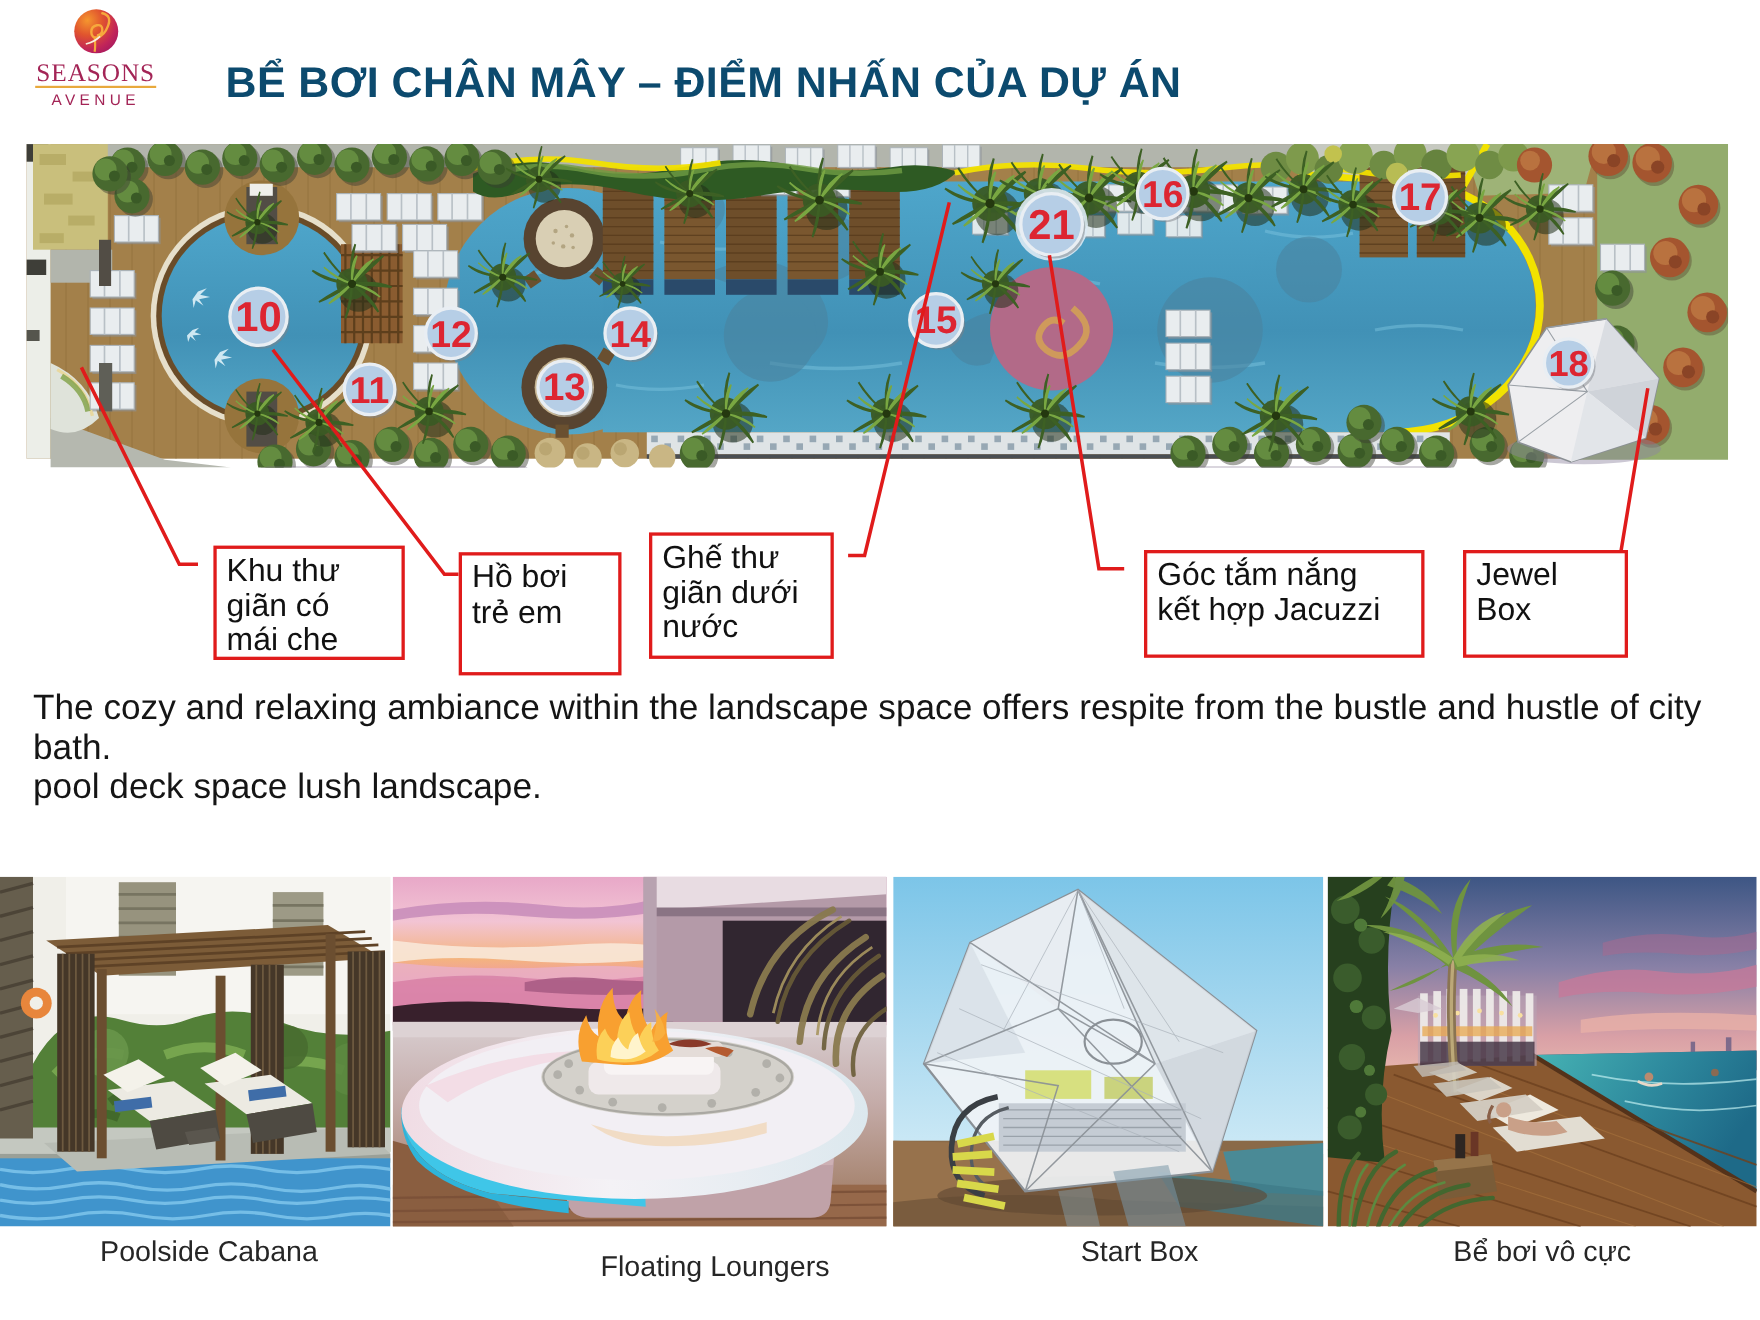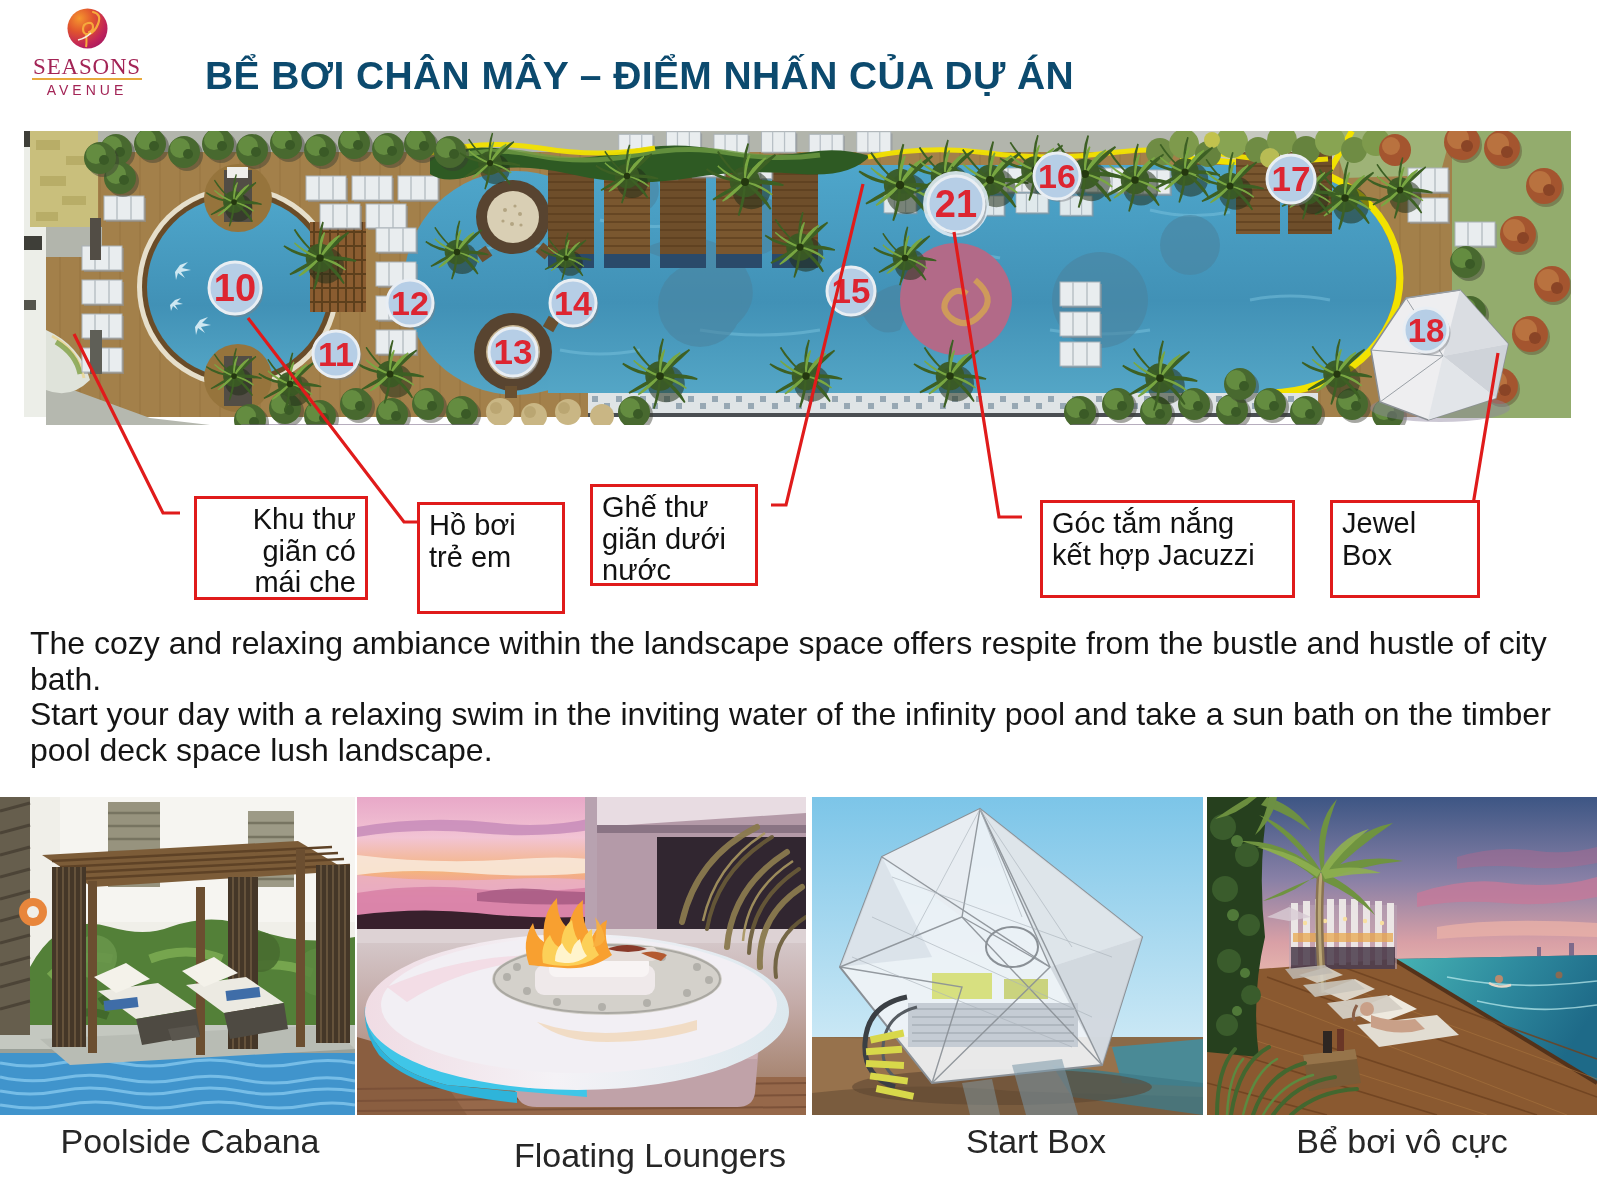--- a/index.html
+++ b/index.html
@@ -1,21 +1,21 @@
 <!DOCTYPE html>
 <html><head>
 <meta charset="utf-8">
 <style>
   html,body{margin:0;padding:0;}
   body{width:1600px;height:1200px;position:relative;background:#ffffff;overflow:hidden;
        font-family:"Liberation Sans", sans-serif;}
   .abs{position:absolute;}
   .lbl{position:absolute;border:3px solid #e01b1b;background:#ffffff;color:#111;
        font-size:29px;line-height:31.5px;padding:5px 9px;box-sizing:border-box;}
-  .cap{position:absolute;color:#262626;font-size:34px;text-align:center;}
+  .cap{position:absolute;color:#262626;font-size:26px;text-align:center;}
 </style>
 </head>
 <body>
 
 <div class="abs" style="left:20px;top:0;width:230px;height:110px;">
 <svg width="230" height="110" viewBox="0 0 230 110">
   <defs>
     <radialGradient id="lg" cx="30%" cy="25%" r="85%">
       <stop offset="0%" stop-color="#f5962e"></stop>
       <stop offset="40%" stop-color="#e0542e"></stop>
@@ -740,34 +740,33 @@
     <path d="M248,318 L404,522 L417,522"></path>
 
     <path d="M863,184 L786,505 L771,505"></path>
 
     <path d="M954,232 L999,517 L1022,517"></path>
 
     <path d="M1498,353 L1471,517 L1455,517"></path>
   </g>
 </svg>
 
-<div class="lbl" style="left:194px;top:496px;width:174px;height:104px;text-align:right;">Khu thư<br>giãn có<br>mái che</div>
+<div class="lbl" style="left:194px;top:496px;width:174px;height:104px;">Khu thư<br>giãn có<br>mái che</div>
 
 <div class="lbl" style="left:417px;top:502px;width:148px;height:112px;">Hồ bơi<br>trẻ em</div>
 
-<div class="lbl" style="left:590px;top:484px;width:168px;height:102px;">Ghế thư<br>giãn dưới<br>nước</div>
+<div class="lbl" style="left:590px;top:484px;width:168px;height:115px;">Ghế thư<br>giãn dưới<br>nước</div>
 
 <div class="lbl" style="left:1040px;top:500px;width:255px;height:98px;">Góc tắm nắng<br>kết hợp Jacuzzi</div>
 
 <div class="lbl" style="left:1330px;top:500px;width:150px;height:98px;">Jewel<br>Box</div>
 
 <div class="abs" style="left:30px;top:607px;width:1515px;font-size:32px;line-height:35.5px;color:#151515;">
   <div id="t1" style="white-space:nowrap;margin-top:19px;">The cozy and relaxing ambiance within the landscape space offers respite from the bustle and hustle of city</div>
   <div>bath.</div>
-  <div id="t3" style="white-space:nowrap;">Start your day with a relaxing swim in the inviting water of the infinity pool and take a sun bath on the timber</div>
   <div>pool deck space lush landscape.</div>
 </div>
 
 <div class="abs" style="left:0;top:797px;width:355px;height:318px;">
 <svg width="355" height="318" viewBox="0 0 355 318" id="p1">
 
   <rect x="0" y="0" width="355" height="240" fill="#f0efe9"></rect>
   <rect x="60" y="0" width="295" height="125" fill="#f6f5f1"></rect>
   <rect x="108" y="5" width="52" height="85" fill="#97937e"></rect>
   <g stroke="#777461" stroke-width="2.5">

